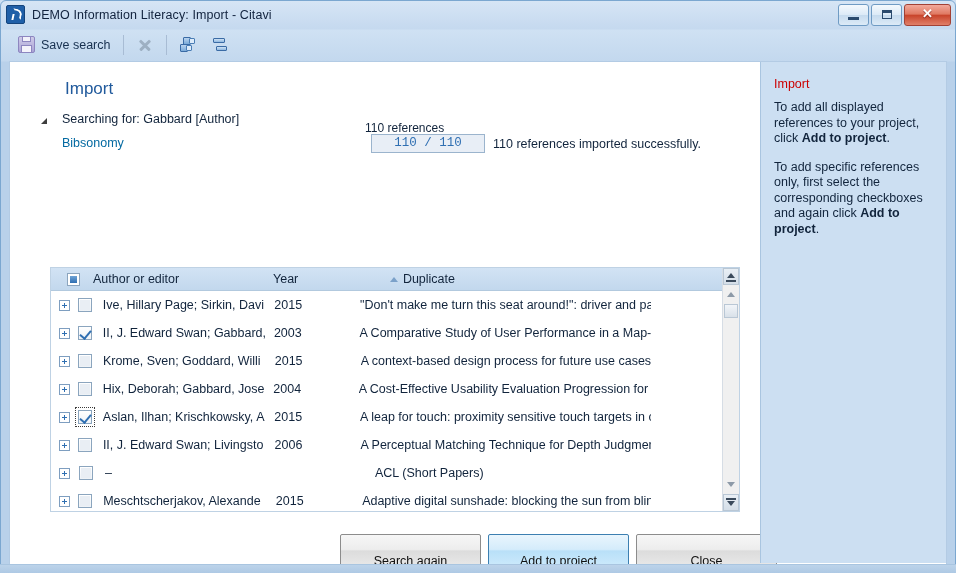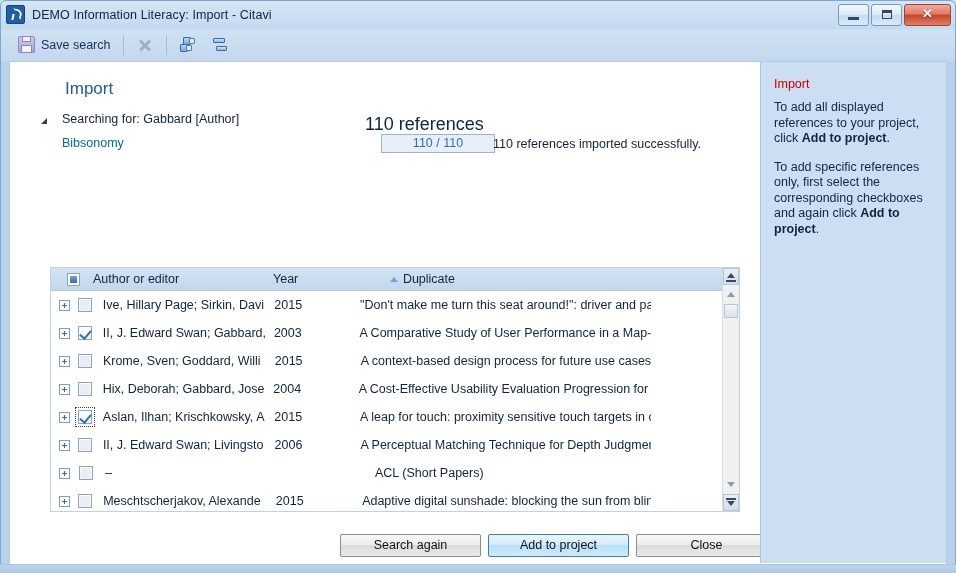--- a/index.html
+++ b/index.html
@@ -314,36 +314,37 @@
   .provider {
     position: absolute;
     left: 52px; top: 74px;
     font-size: 12.5px;
     color: #0369a1;
     white-space: nowrap;
     cursor: default;
   }
   .ref-count {
     position: absolute;
-    left: 355px; top: 52px;
-    font-size: 18px;
+    left: 355px; top: 59px;
+    font-size: 12px;
     color: #11243c;
     white-space: nowrap;
   }
   .progress-box {
     position: absolute;
-    left: 371px; top: 72px;
+    left: 361px; top: 72px;
     width: 114px; height: 19px;
     box-sizing: border-box;
     border: 1px solid #9bb4cd;
     background: #e8eef6;
     color: #2f6fb2;
     font-size: 12.5px;
     text-align: center;
     line-height: 17px;
+    font-family: Liberation Mono, monospace;
   }
   .import-status {
     position: absolute;
     left: 483px; top: 75px;
     font-size: 12.5px;
     color: #11243c;
     white-space: nowrap;
   }
 
   
@@ -553,21 +554,21 @@
     box-sizing: border-box;
     border: 1px solid #8c8c8c;
     border-radius: 2px;
     background: linear-gradient(to bottom, #f6f6f6 0%, #ededed 45%, #dcdcdc 50%, #e9e9e9 100%);
     font-size: 12.5px;
     color: #111111;
     font-family: "Liberation Sans", sans-serif;
     cursor: default;
     text-align: center;
     line-height: 21px;
-    padding: 0;
+    padding: 16px;
   }
   .btn.default {
     border-color: #3c7fb1;
     background: linear-gradient(to bottom, #e9f5fd 0%, #d4ecfb 45%, #b9e0f8 50%, #cdeafc 100%);
   }
 
   .bottom-strip {
     position: absolute;
     left: 0; bottom: 0;
     width: 956px; height: 9px;

